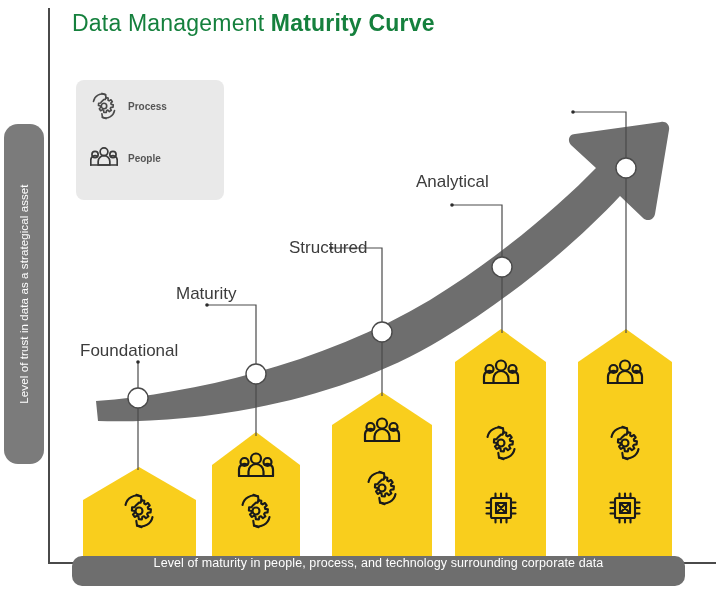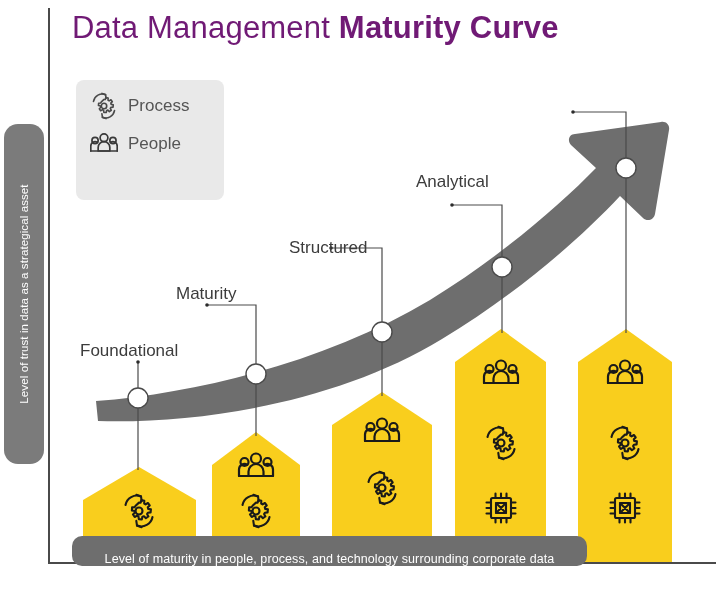--- a/index.html
+++ b/index.html
@@ -2,46 +2,46 @@
 <html><head>
 <meta charset="utf-8">
 <style>
   html,body{margin:0;padding:0;background:#ffffff;}
   body{width:720px;height:600px;overflow:hidden;
        font-family:"Liberation Sans","DejaVu Sans",sans-serif;
        color:#3c3c3c;}
   #stage{position:relative;width:720px;height:600px;}
 
   
-  .title{position:absolute;left:72px;top:10px;font-size:31px;letter-spacing:.2px;
-         color:#701a75;white-space:nowrap;}
+  .title{position:absolute;left:72px;top:10px;font-size:23px;letter-spacing:.2px;
+         color:#15803d;white-space:nowrap;}
   .title .light{font-weight:300;}
   .title .bold{font-weight:700;}
 
   
   .legend{position:absolute;left:76px;top:80px;width:148px;height:120px;
           background:#e9e9e9;border-radius:8px;}
   .legend-row{position:absolute;left:14px;display:flex;align-items:center;gap:10px;}
   .legend-row:nth-child(1){top:12px;}
-  .legend-row:nth-child(2){top:50px;}
+  .legend-row:nth-child(2){top:64px;}
   .legend-row:nth-child(3){top:87px;}
-  .legend-label{font-size:17px;color:#555;font-weight:400;white-space:nowrap;}
+  .legend-label{font-size:10px;color:#555;font-weight:700;white-space:nowrap;}
   .legend-ico{width:28px;height:28px;display:block;}
 
   
   .axis-v{position:absolute;left:48px;top:8px;width:2px;height:556px;background:#4a4a4a;}
   .axis-h{position:absolute;left:48px;top:562px;width:668px;height:2px;background:#4a4a4a;}
 
   .ylabel-bar{position:absolute;left:4px;top:124px;width:40px;height:340px;
               background:#7b7b7b;border-radius:14px;}
   .ylabel-txt{position:absolute;left:50%;top:50%;transform:translate(-50%,-50%) rotate(-90deg);
               white-space:nowrap;color:#fff;font-size:11.5px;letter-spacing:.1px;}
 
-  .xlabel-bar{position:absolute;left:72px;top:536px;width:515px;height:30px;
-              background:#6e6e6e;border-radius:10px;display:flex;align-items:flex-end;
+  .xlabel-bar{position:absolute;left:72px;top:556px;width:613px;height:30px;
+              background:#6e6e6e;border-radius:10px;display:flex;align-items:flex-start;
               justify-content:center;}
   .xlabel-txt{color:#fff;font-size:12.5px;letter-spacing:.1px;white-space:nowrap;}
 
   
   .layer{position:absolute;left:0;top:0;width:720px;height:600px;}
 
   
   .stage-label{position:absolute;font-size:17px;color:#3c3c3c;white-space:nowrap;}
 </style>
 </head>

